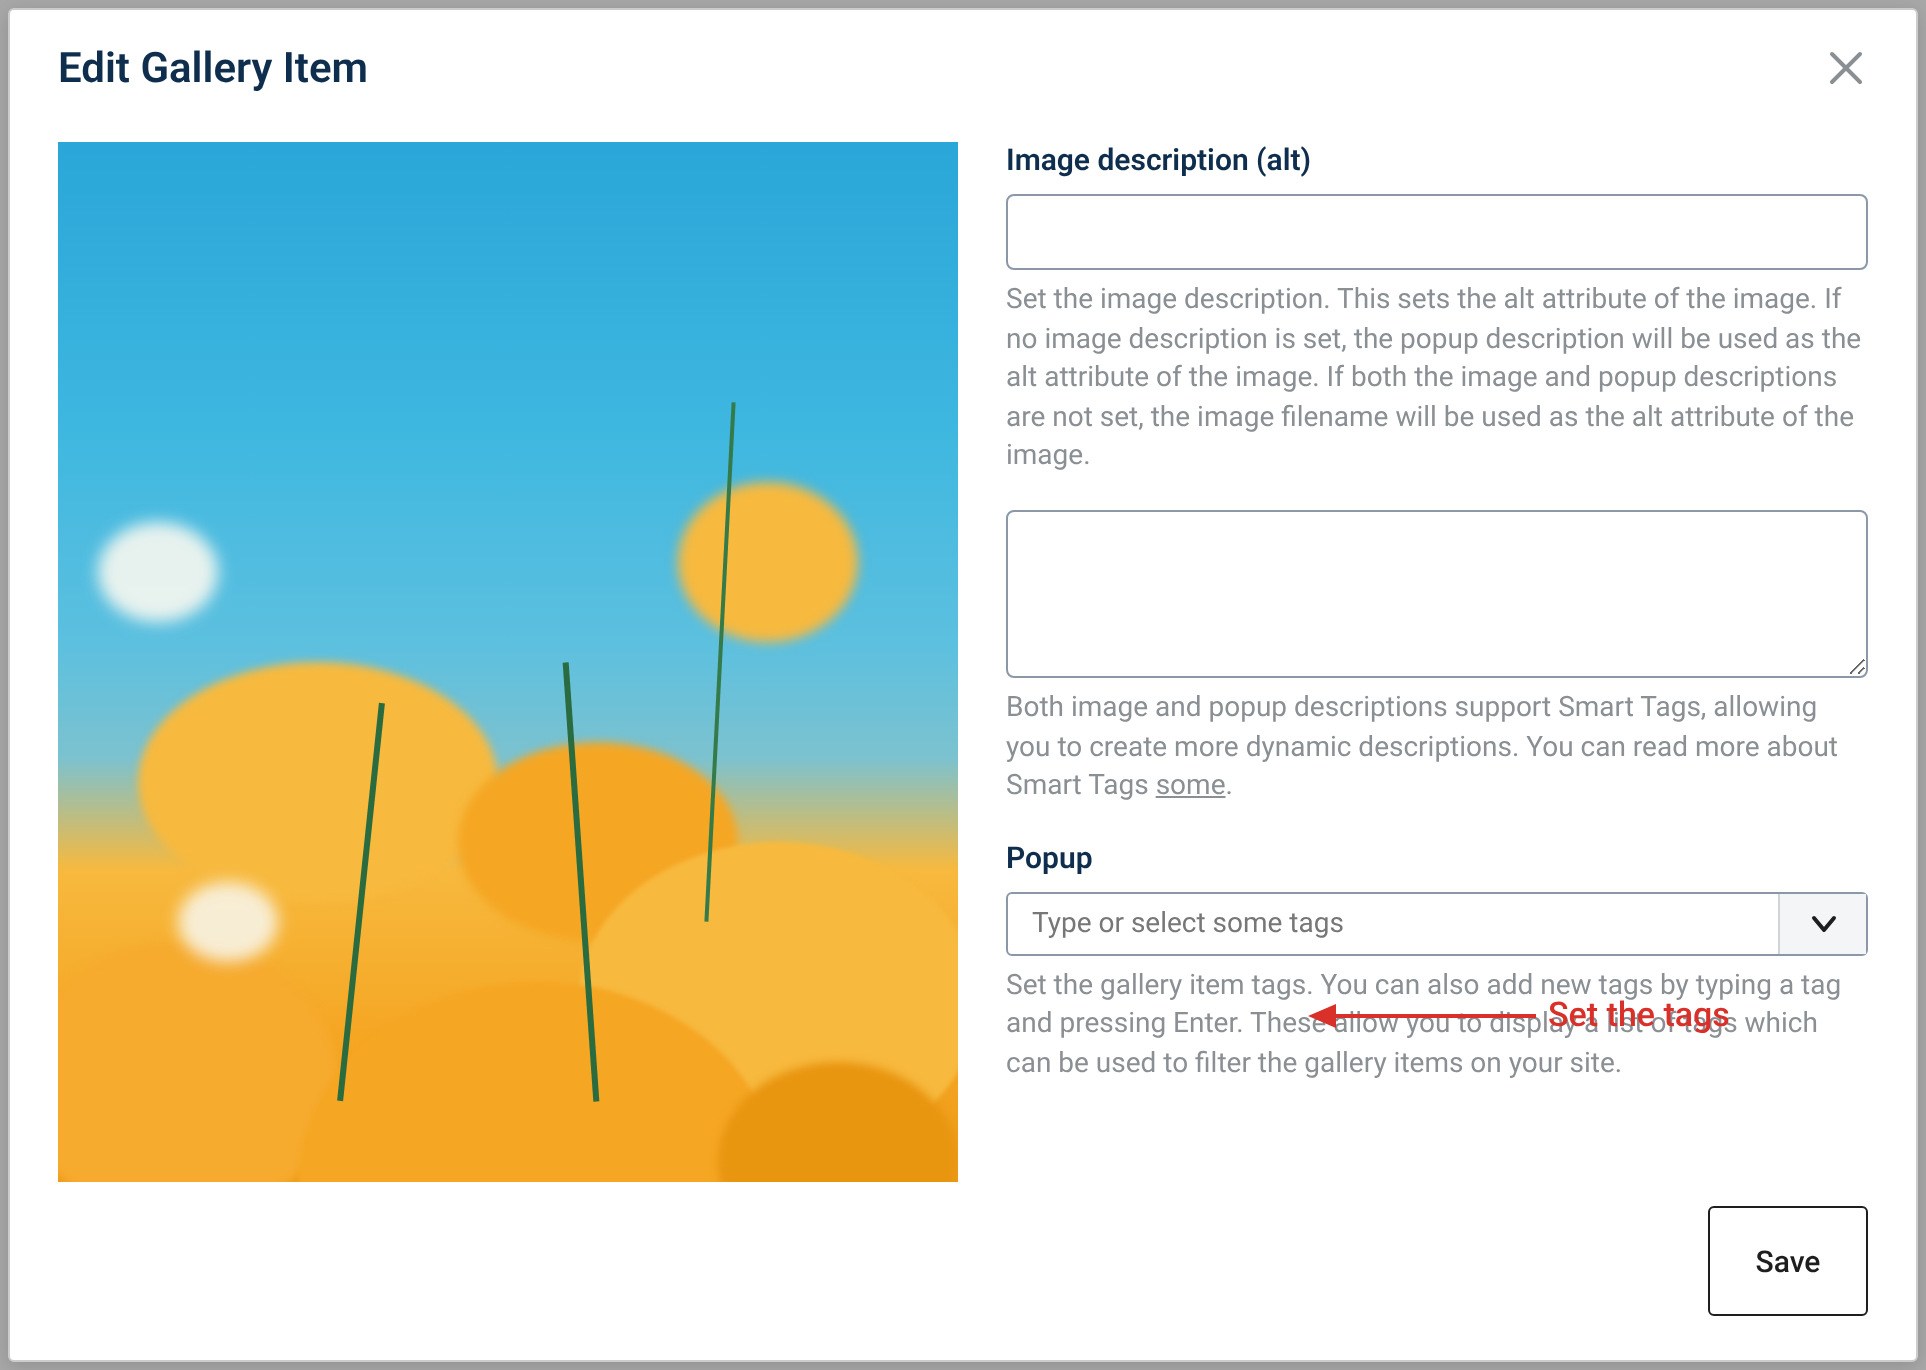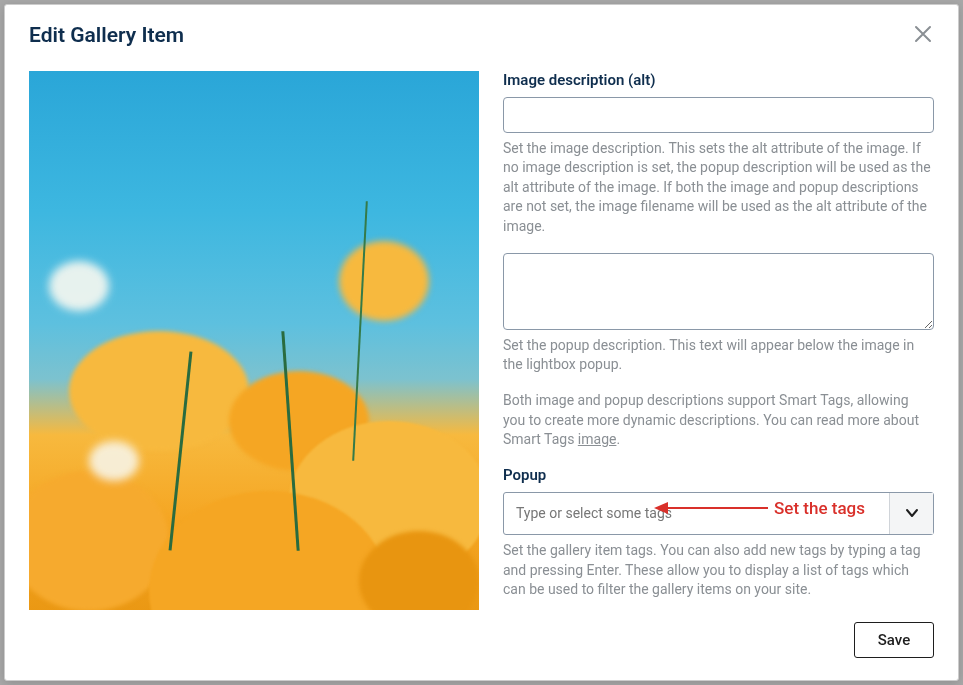--- a/index.html
+++ b/index.html
@@ -108,21 +108,21 @@
     .help-text a {
       color: #8a8f94;
       text-decoration: underline;
     }
     .tags-control {
       position: relative;
       display:flex;
       width:100%;
       border: 1px solid #8a98a8;
       border-radius: 3px;
-      height: 48px;
+      height: 32px;
       margin-bottom: 6px;
       align-items: stretch;
     }
     .tags-input {
       flex:1;
       border:none;
       outline:none;
       padding: 0 12px;
       font-size: 14px;
       color: #333;
@@ -170,21 +170,21 @@
       margin-left: 6px;
       white-space: nowrap;
     }
     .modal-footer {
       padding: 12px 24px 22px 24px;
       display:flex;
       justify-content:flex-end;
       gap: 10px;
     }
     .btn {
-      height: 36px;
+      height: 55px;
       min-width: 80px;
       padding: 0 18px;
       border: 1.5px solid #1e1e1e;
       background: #fff;
       border-radius: 3px;
       font-size: 15px;
       font-weight: 500;
       cursor: pointer;
       color: #1e1e1e;
       font-family: inherit;
@@ -225,24 +225,23 @@
       </div>
     </div>
 
     <div class="form-col">
 
       <div class="field-label">Image description (alt)</div>
       <input type="text" class="text-input" value="" style="">
       <div class="help-text">Set the image description. This sets the alt attribute of the image. If no image description is set, the popup description will be used as the alt attribute of the image. If both the image and popup descriptions are not set, the image filename will be used as the alt attribute of the image.</div>
 
       <textarea class="textarea-input" style=""></textarea>
-      <div class="help-text">Set the popup description. This text will appear below the image in the lightbox popup.</div>
 
       <div class="help-text">
-        <span>Both image and popup descriptions support Smart Tags, allowing you to create more dynamic descriptions. You can read more about Smart Tags </span><a href="#">image</a><span>.</span>
+        <span>Both image and popup descriptions support Smart Tags, allowing you to create more dynamic descriptions. You can read more about Smart Tags </span><a href="#">some</a><span>.</span>
       </div>
 
       <div class="field-label">Popup</div>
       <div class="tags-control">
         <input type="text" class="tags-input" placeholder="Type or select some tags" style="">
         <div class="tags-toggle">
           <svg width="16" height="16" viewBox="0 0 16 16">
               <path d="M3 5 L8 11 L13 5" stroke="#1e1e1e" stroke-width="2" fill="none" stroke-linecap="round" stroke-linejoin="round"></path>
             </svg>
         </div>

